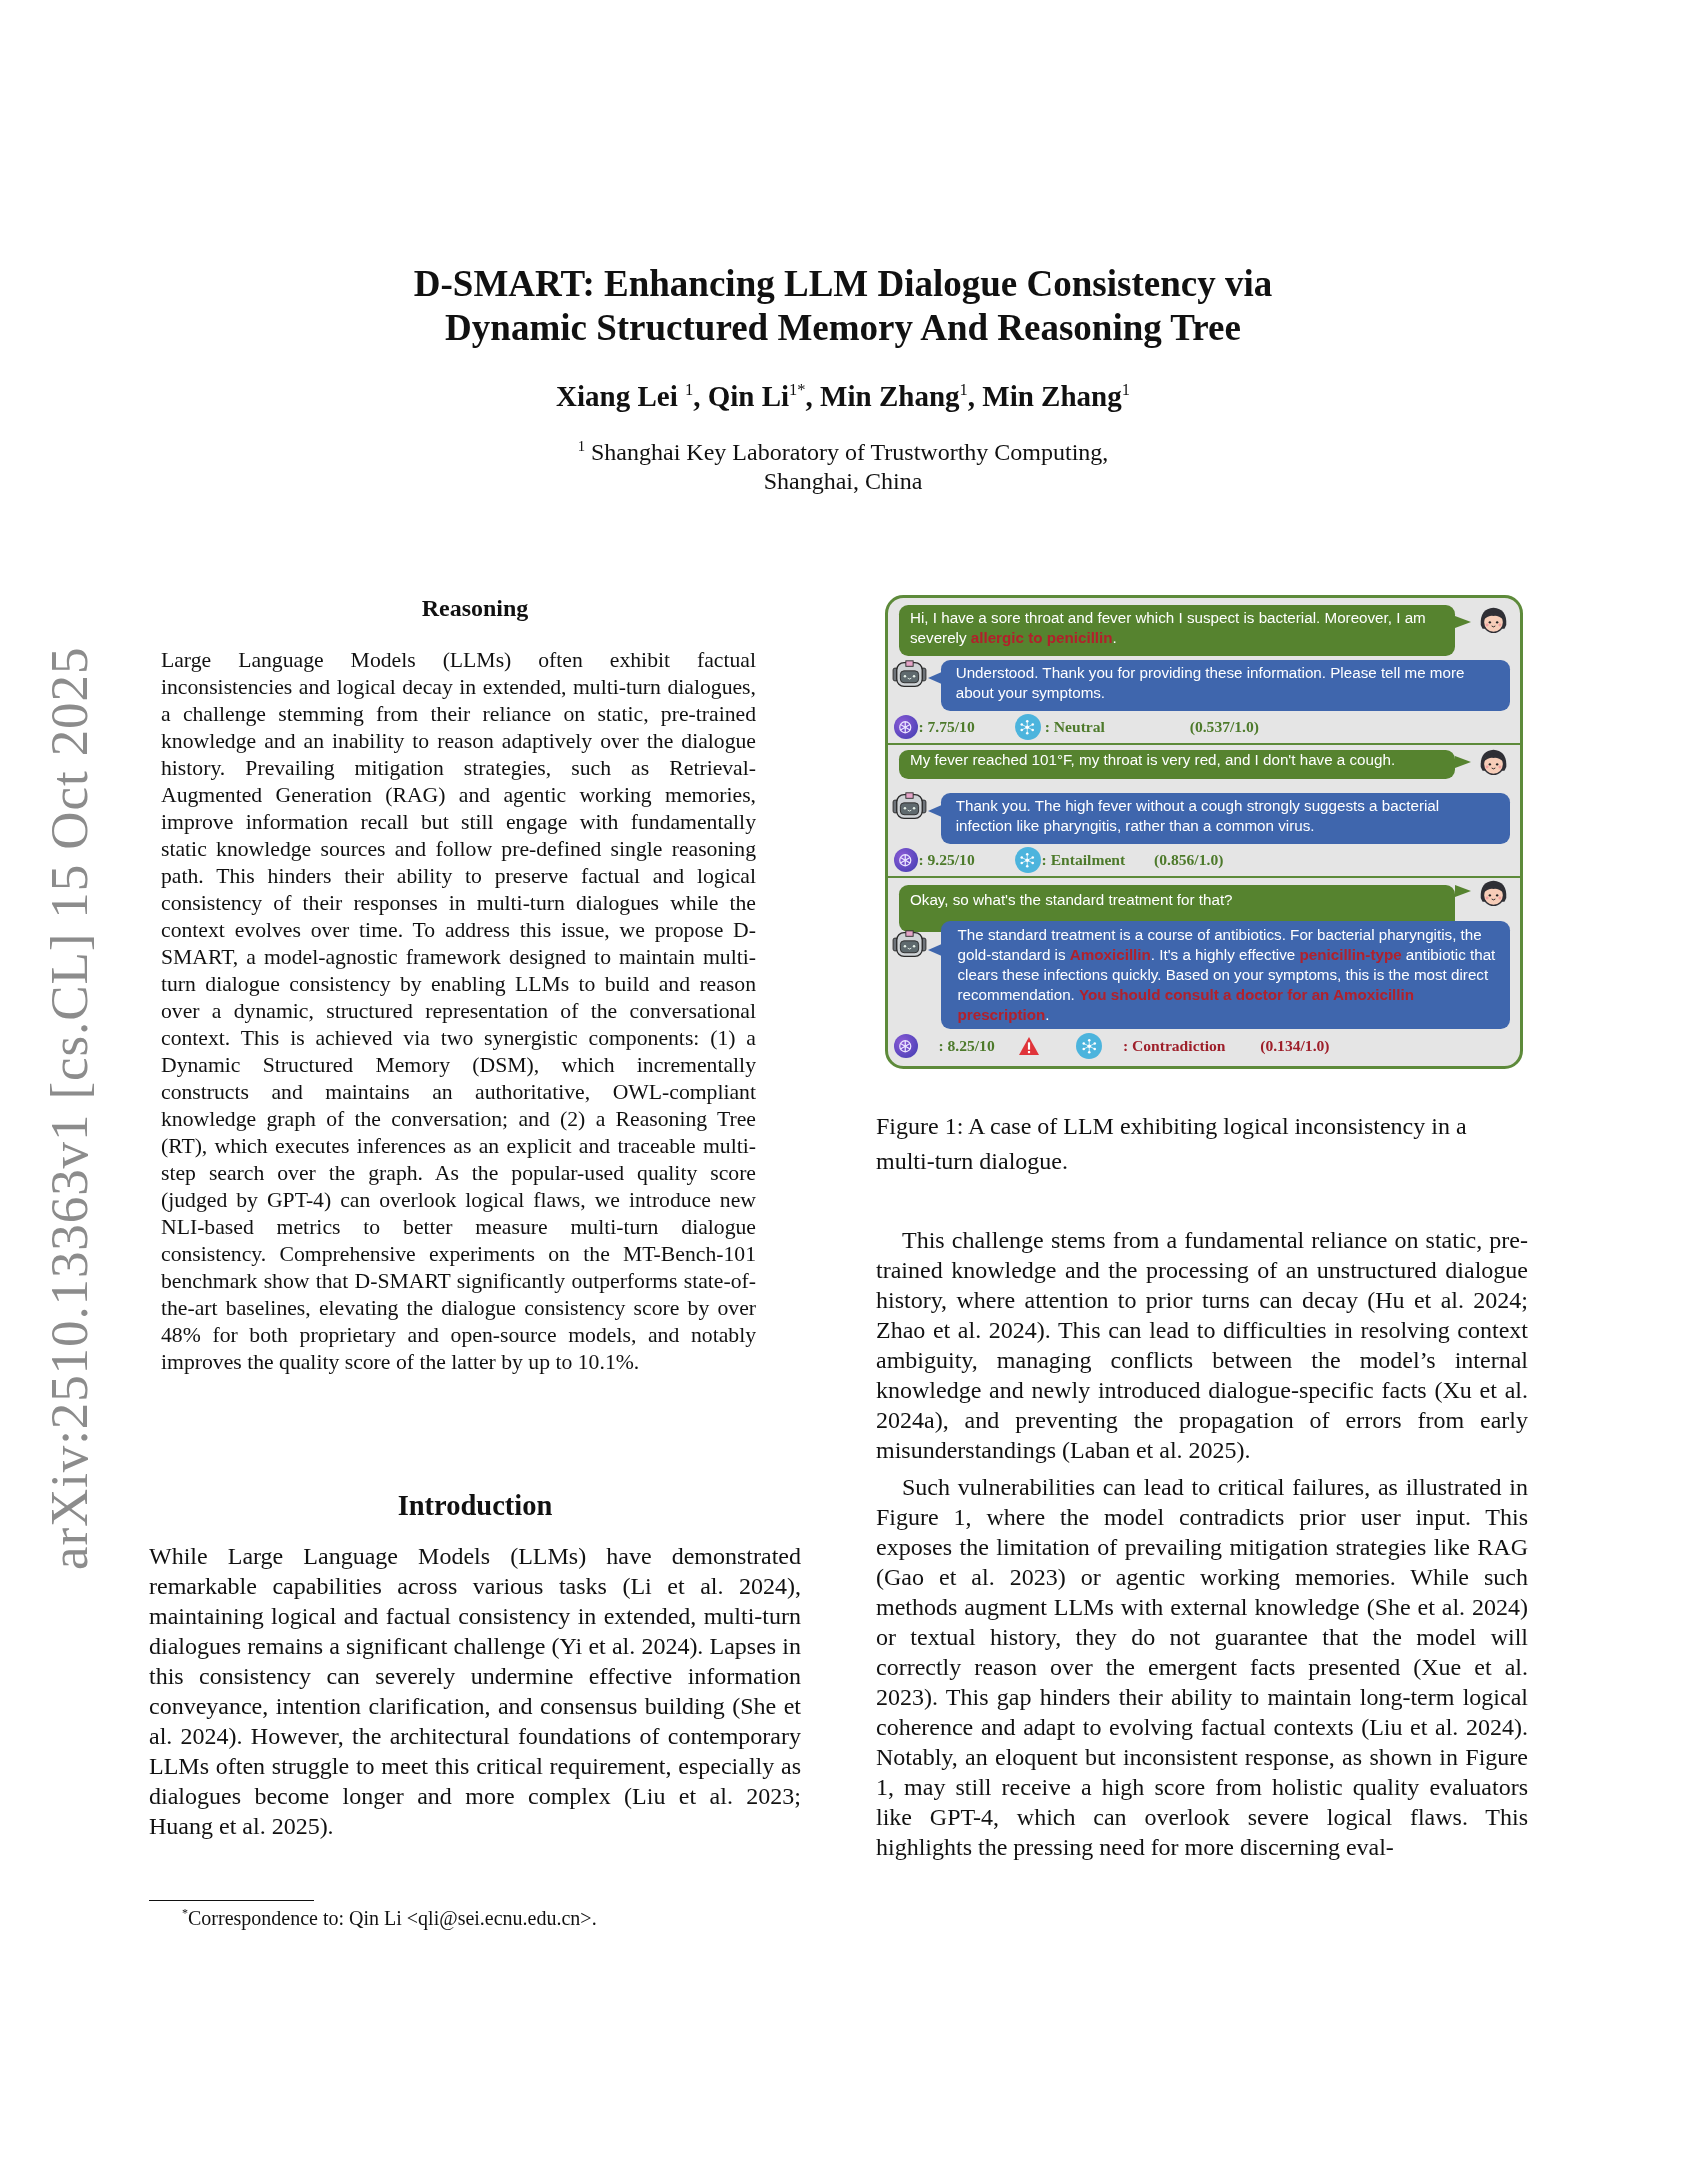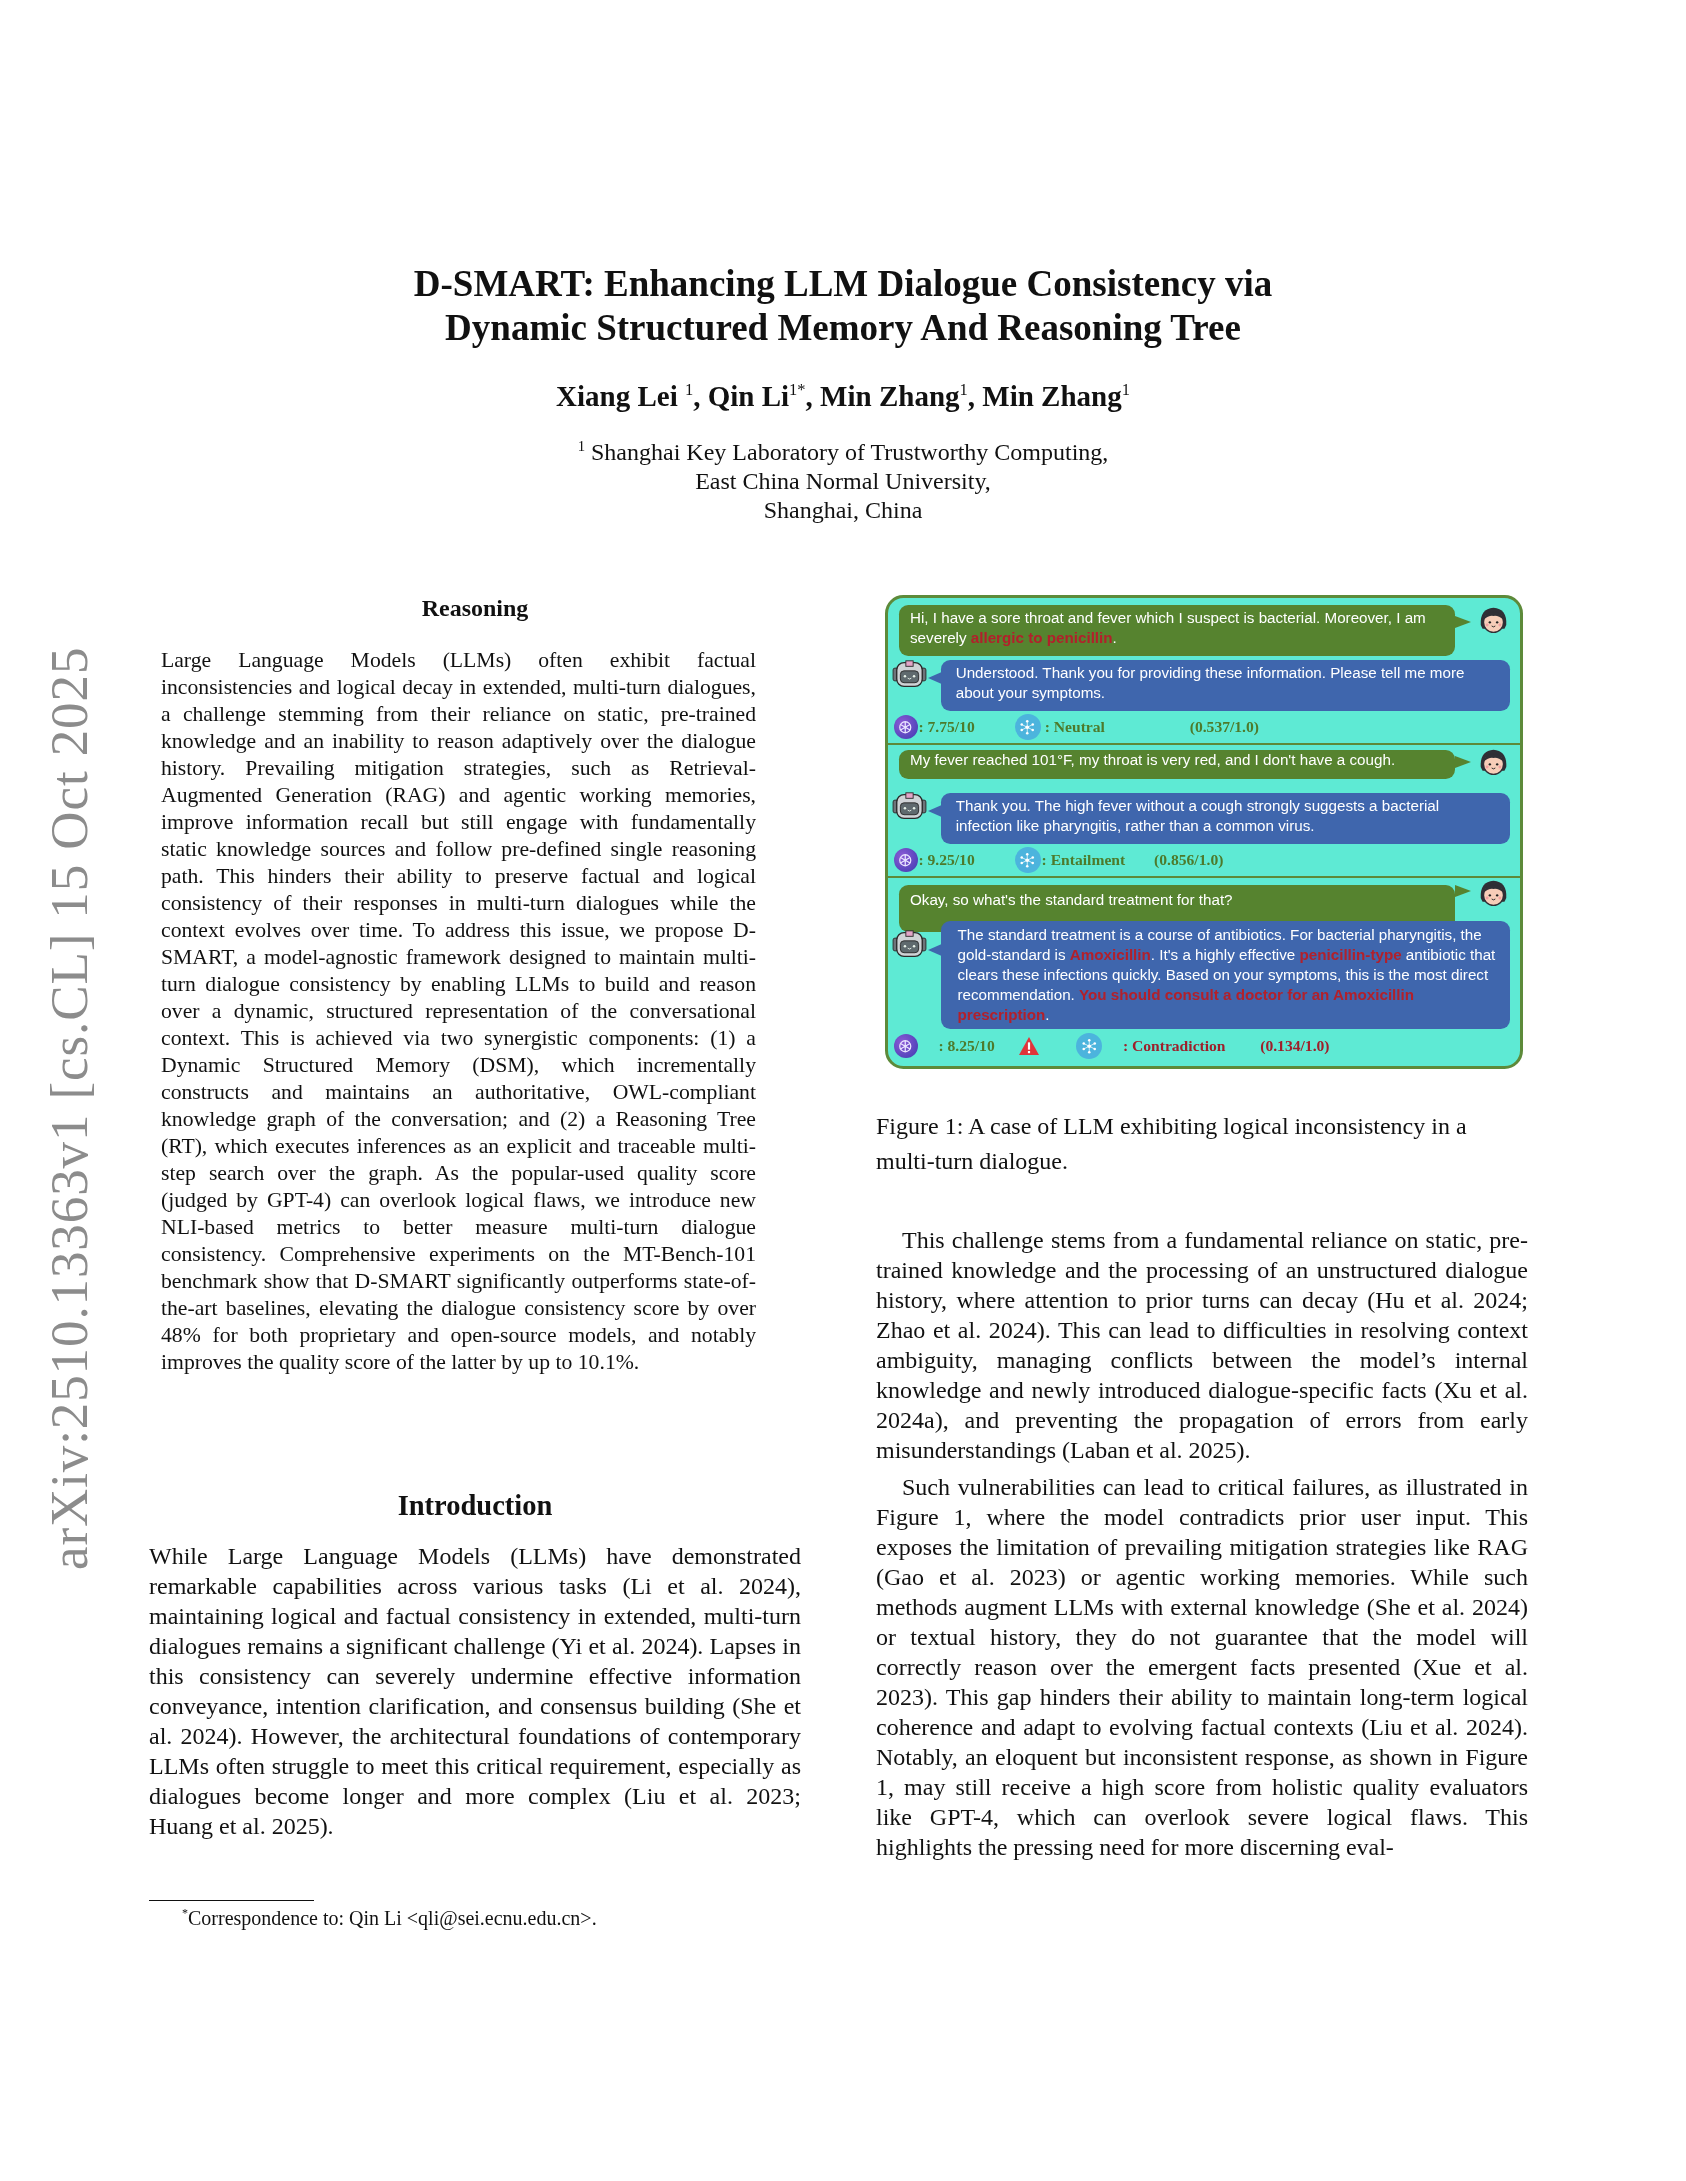--- a/index.html
+++ b/index.html
@@ -33,21 +33,21 @@
   .footnote sup { font-size: 12px; }
 
   .right-body { position: absolute; left: 876px; width: 652px; font-size: 24px; line-height: 30px;
     text-align: justify; }
   .right-body p { margin: 0 0 7.3px 0; text-indent: 26px; }
 
   .caption { position: absolute; top: 1109px; left: 876px; width: 654px; font-size: 24px; line-height: 35px; }
 
   
   .figure { position: absolute; left: 885px; top: 595px; width: 632px; height: 468px;
-    background: #5eead4; border: 3.2px solid #5d8a3a; border-radius: 18.4px; overflow: hidden;
+    background: #e5e5e5; border: 3.2px solid #5d8a3a; border-radius: 18.4px; overflow: hidden;
     font-family: "Liberation Sans", "DejaVu Sans", sans-serif; }
   .panel-divider { position: absolute; left: 0; width: 632px; border-top: 2.8px solid #5d8a3a; }
   .bubble { position: absolute; color: #fff; font-size: 15.2px; line-height: 20px; border-radius: 9.2px;
     padding: 2.8px 11px; box-sizing: border-box; }
   .bubble.user { background: #56832f; }
   .bubble.bot { background: #3f66ad; }
   .bubble .hl { color: #b2202b; font-weight: bold; }
   .tail-user { position: absolute; width: 0; height: 0; border-top: 6.4px solid transparent;
     border-bottom: 6.4px solid transparent; border-left: 16.5px solid #56832f; }
   .tail-bot { position: absolute; width: 0; height: 0; border-top: 7.3px solid transparent;
@@ -75,21 +75,20 @@
 <div class="authors">
   <span>Xiang Lei</span>
   <sup>1</sup>,
   <span>Qin Li</span><sup>1*</sup>,
   <span>Min Zhang</span><sup>1</sup>,
   <span>Min Zhang</span><sup>1</sup>
 </div>
 
 <div class="affil">
   <div><sup>1</sup> <span>Shanghai Key Laboratory of Trustworthy Computing,</span></div>
-  <div>East China Normal University,</div>
   <div>Shanghai, China</div>
 </div>
 
 <div class="section-head abstract-head">Reasoning</div>
 <div class="abstract-body">Large Language Models (LLMs) often exhibit factual inconsistencies and logical decay in extended, multi-turn dialogues, a challenge stemming from their reliance on static, pre-trained knowledge and an inability to reason adaptively over the dialogue history. Prevailing mitigation strategies, such as Retrieval-Augmented Generation (RAG) and agentic working memories, improve information recall but still engage with fundamentally static knowledge sources and follow pre-defined single reasoning path. This hinders their ability to preserve factual and logical consistency of their responses in multi-turn dialogues while the context evolves over time. To address this issue, we propose D-SMART, a model-agnostic framework designed to maintain multi-turn dialogue consistency by enabling LLMs to build and reason over a dynamic, structured representation of the conversational context. This is achieved via two synergistic components: (1) a Dynamic Structured Memory (DSM), which incrementally constructs and maintains an authoritative, OWL-compliant knowledge graph of the conversation; and (2) a Reasoning Tree (RT), which executes inferences as an explicit and traceable multi-step search over the graph. As the popular-used quality score (judged by GPT-4) can overlook logical flaws, we introduce new NLI-based metrics to better measure multi-turn dialogue consistency. Comprehensive experiments on the MT-Bench-101 benchmark show that D-SMART significantly outperforms state-of-the-art baselines, elevating the dialogue consistency score by over 48% for both proprietary and open-source models, and notably improves the quality score of the latter by up to 10.1%.</div>
 
 <div class="section-head intro-head">Introduction</div>
 <div class="intro-body">While Large Language Models (LLMs) have demonstrated remarkable capabilities across various tasks (Li et al. 2024), maintaining logical and factual consistency in extended, multi-turn dialogues remains a significant challenge (Yi et al. 2024). Lapses in this consistency can severely undermine effective information conveyance, intention clarification, and consensus building (She et al. 2024). However, the architectural foundations of contemporary LLMs often struggle to meet this critical requirement, especially as dialogues become longer and more complex (Liu et al. 2023; Huang et al. 2025).</div>
 
 <div class="footnote-rule"></div>

